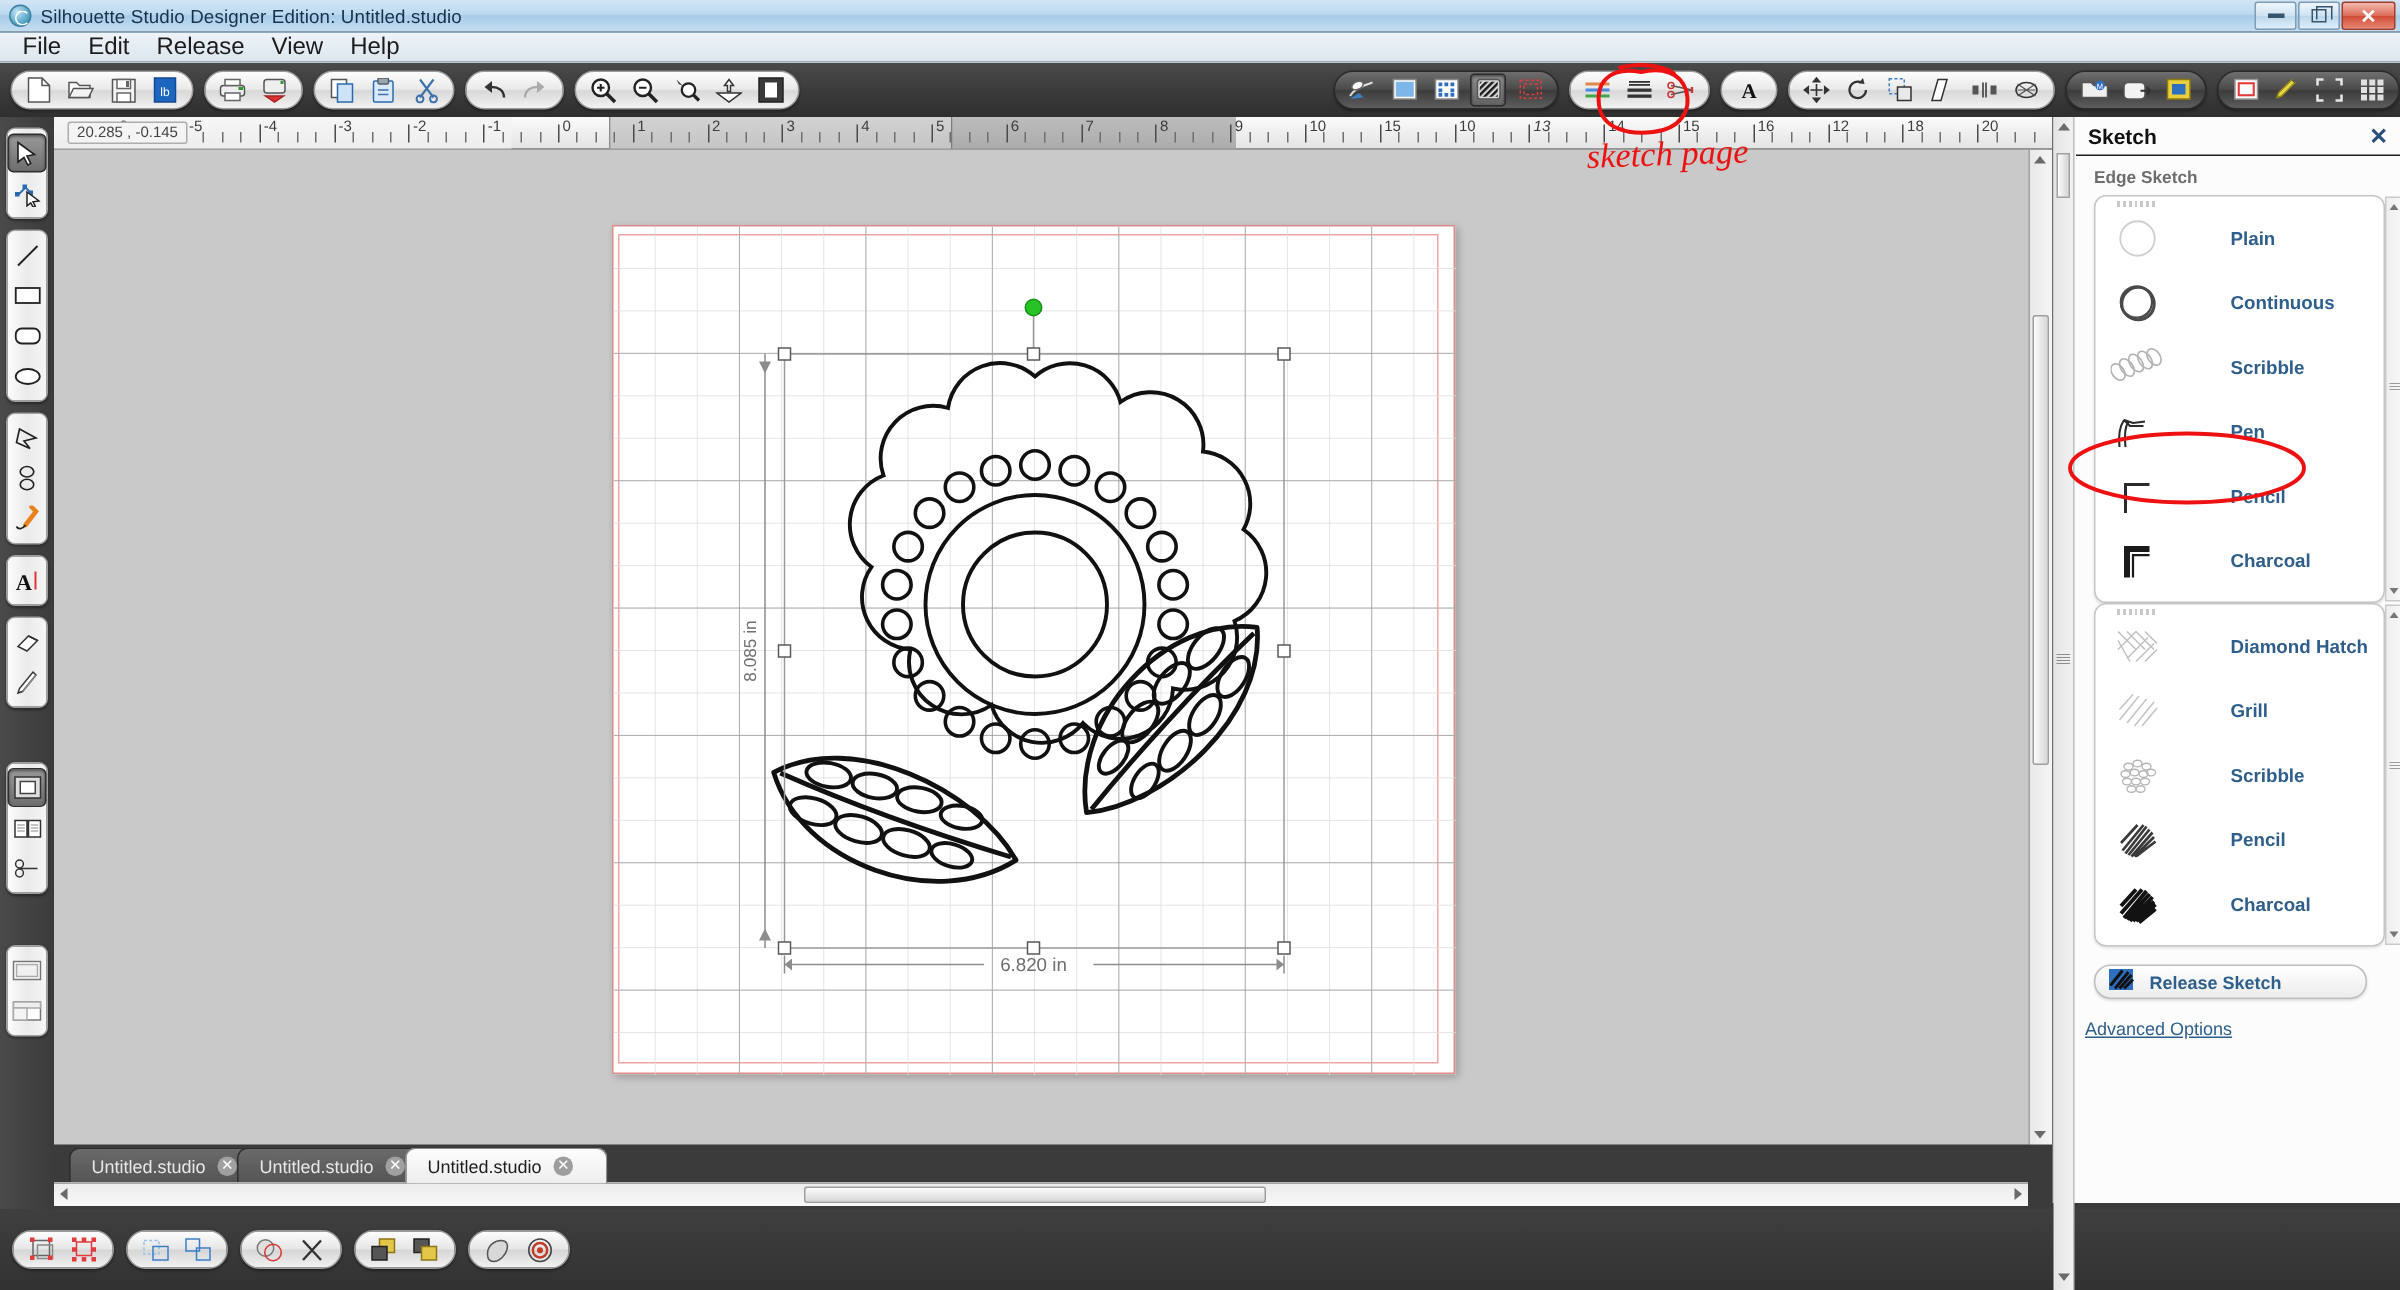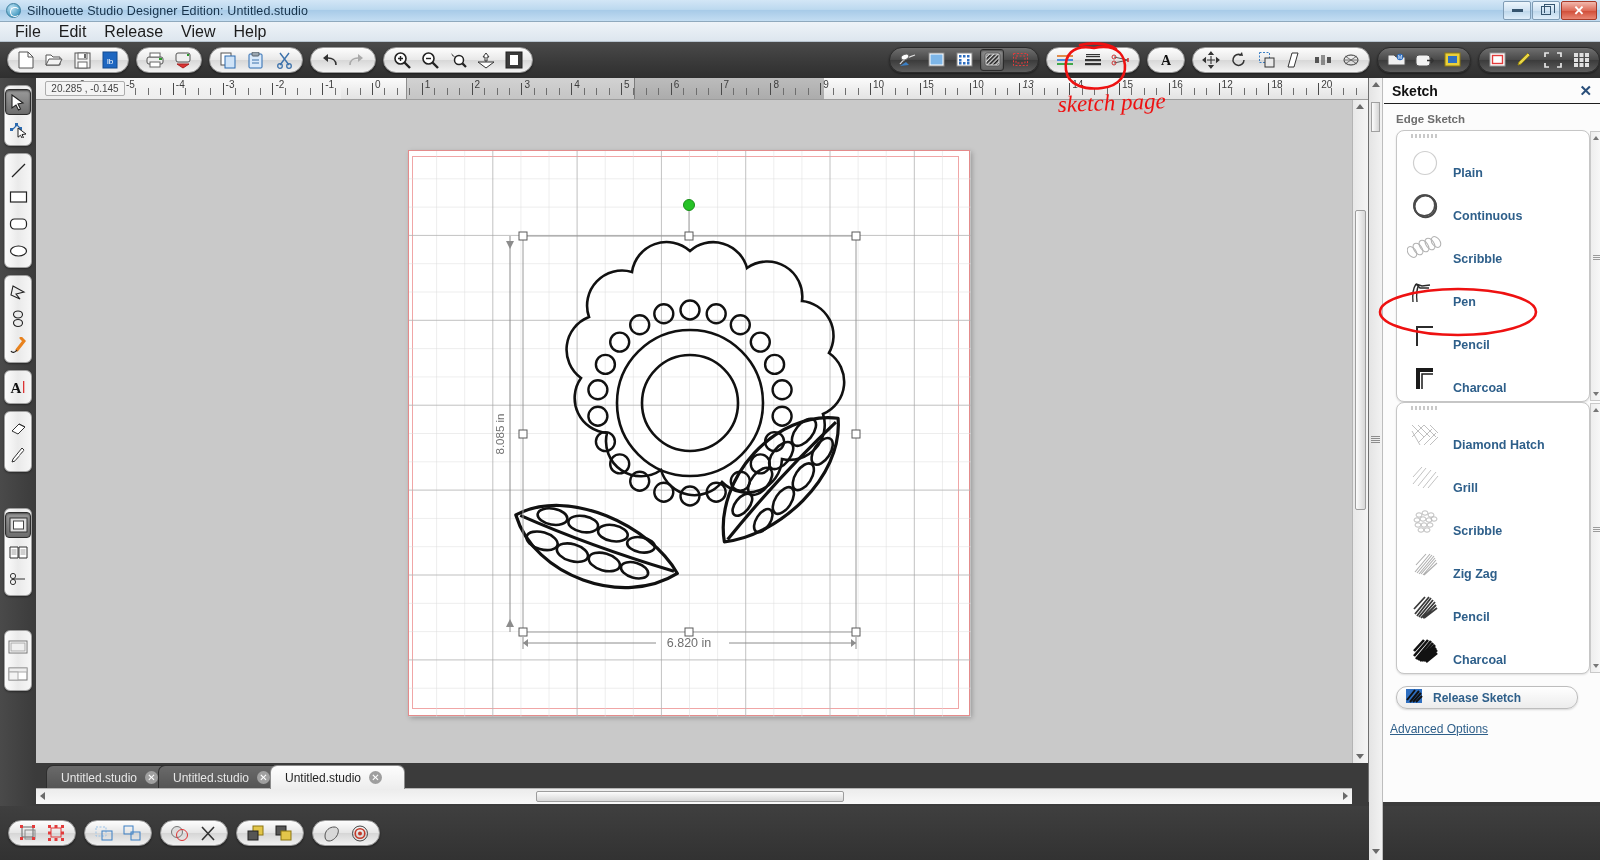--- a/index.html
+++ b/index.html
@@ -219,21 +219,21 @@
     border:1px solid #c6c6c6; border-radius:8px;
     box-shadow: 0 1px 2px rgba(0,0,0,.12);
     position:relative;
     padding:6px 0;
   }
   .listbox .grip{
     position:absolute; left:14px; top:3px; width:26px;height:4px;
     background:repeating-linear-gradient(to right,#c9c9c9 0 2px, transparent 2px 4px);
   }
   .lrow{
-    display:flex; align-items:flex-end; height:43px; padding-left:10px; cursor:default;
+    display:flex; align-items:center; height:43px; padding-left:10px; cursor:default;gap:34px;
   }
   .lrow .thumbi{ width:36px;height:34px; display:flex;align-items:center;justify-content:center; flex:none;}
   .lrow .lname{ font-size:12.5px; color:#2e5f8a; font-weight:bold; margin-left:10px;}
   .lscroll{
     position:absolute; right:-12px; top:0; width:12px; height:100%;
     background:linear-gradient(to right,#eeeeee,#f8f8f8); border:1px solid #c9c9c9;
   }
   .lscroll .ar{position:absolute;left:2px;width:0;height:0;border-left:3.5px solid transparent;border-right:3.5px solid transparent;}
   .lscroll .gr{position:absolute;left:2px;top:46%;width:7px;height:6px;
     background:repeating-linear-gradient(to bottom,#9b9b9b 0 1px,transparent 1px 2px);}
@@ -1250,30 +1250,20 @@
                   <ellipse cx="14" cy="18" rx="3" ry="2.2"></ellipse>
                   <ellipse cx="20" cy="18" rx="3" ry="2.2"></ellipse>
               <ellipse cx="11" cy="23" rx="3" ry="2.2"></ellipse>
                   <ellipse cx="17" cy="23" rx="3" ry="2.2"></ellipse>
             </g>
               </svg>
           </span>
           <span class="lname">Scribble</span>
         </div>
 
-        <div class="lrow">
-          <span class="thumbi">
-            <svg width="30" height="28" viewBox="0 0 30 28">
-                <g stroke="#aeaeae" stroke-width="1.1" fill="none">
-              <path d="M5 22L20 4M7 23L22 5M9 24L24 6M11 24L25 8M13 25L26 10M6 15L16 4M14 25L27 13"></path>
-            </g>
-              </svg>
-          </span>
-          <span class="lname">Zig Zag</span>
-        </div>
 
         <div class="lrow">
           <span class="thumbi">
             <svg width="30" height="28" viewBox="0 0 30 28">
                 <g stroke="#3a3a3a" stroke-width="1.8" fill="none">
               <path d="M5 21L19 4M7 23L21 5M9 24L23 7M11 25L25 9M13 25L26 12M4 16L15 4M14 25L27 15"></path>
             </g>
               </svg>
           </span>
           <span class="lname">Pencil</span>

